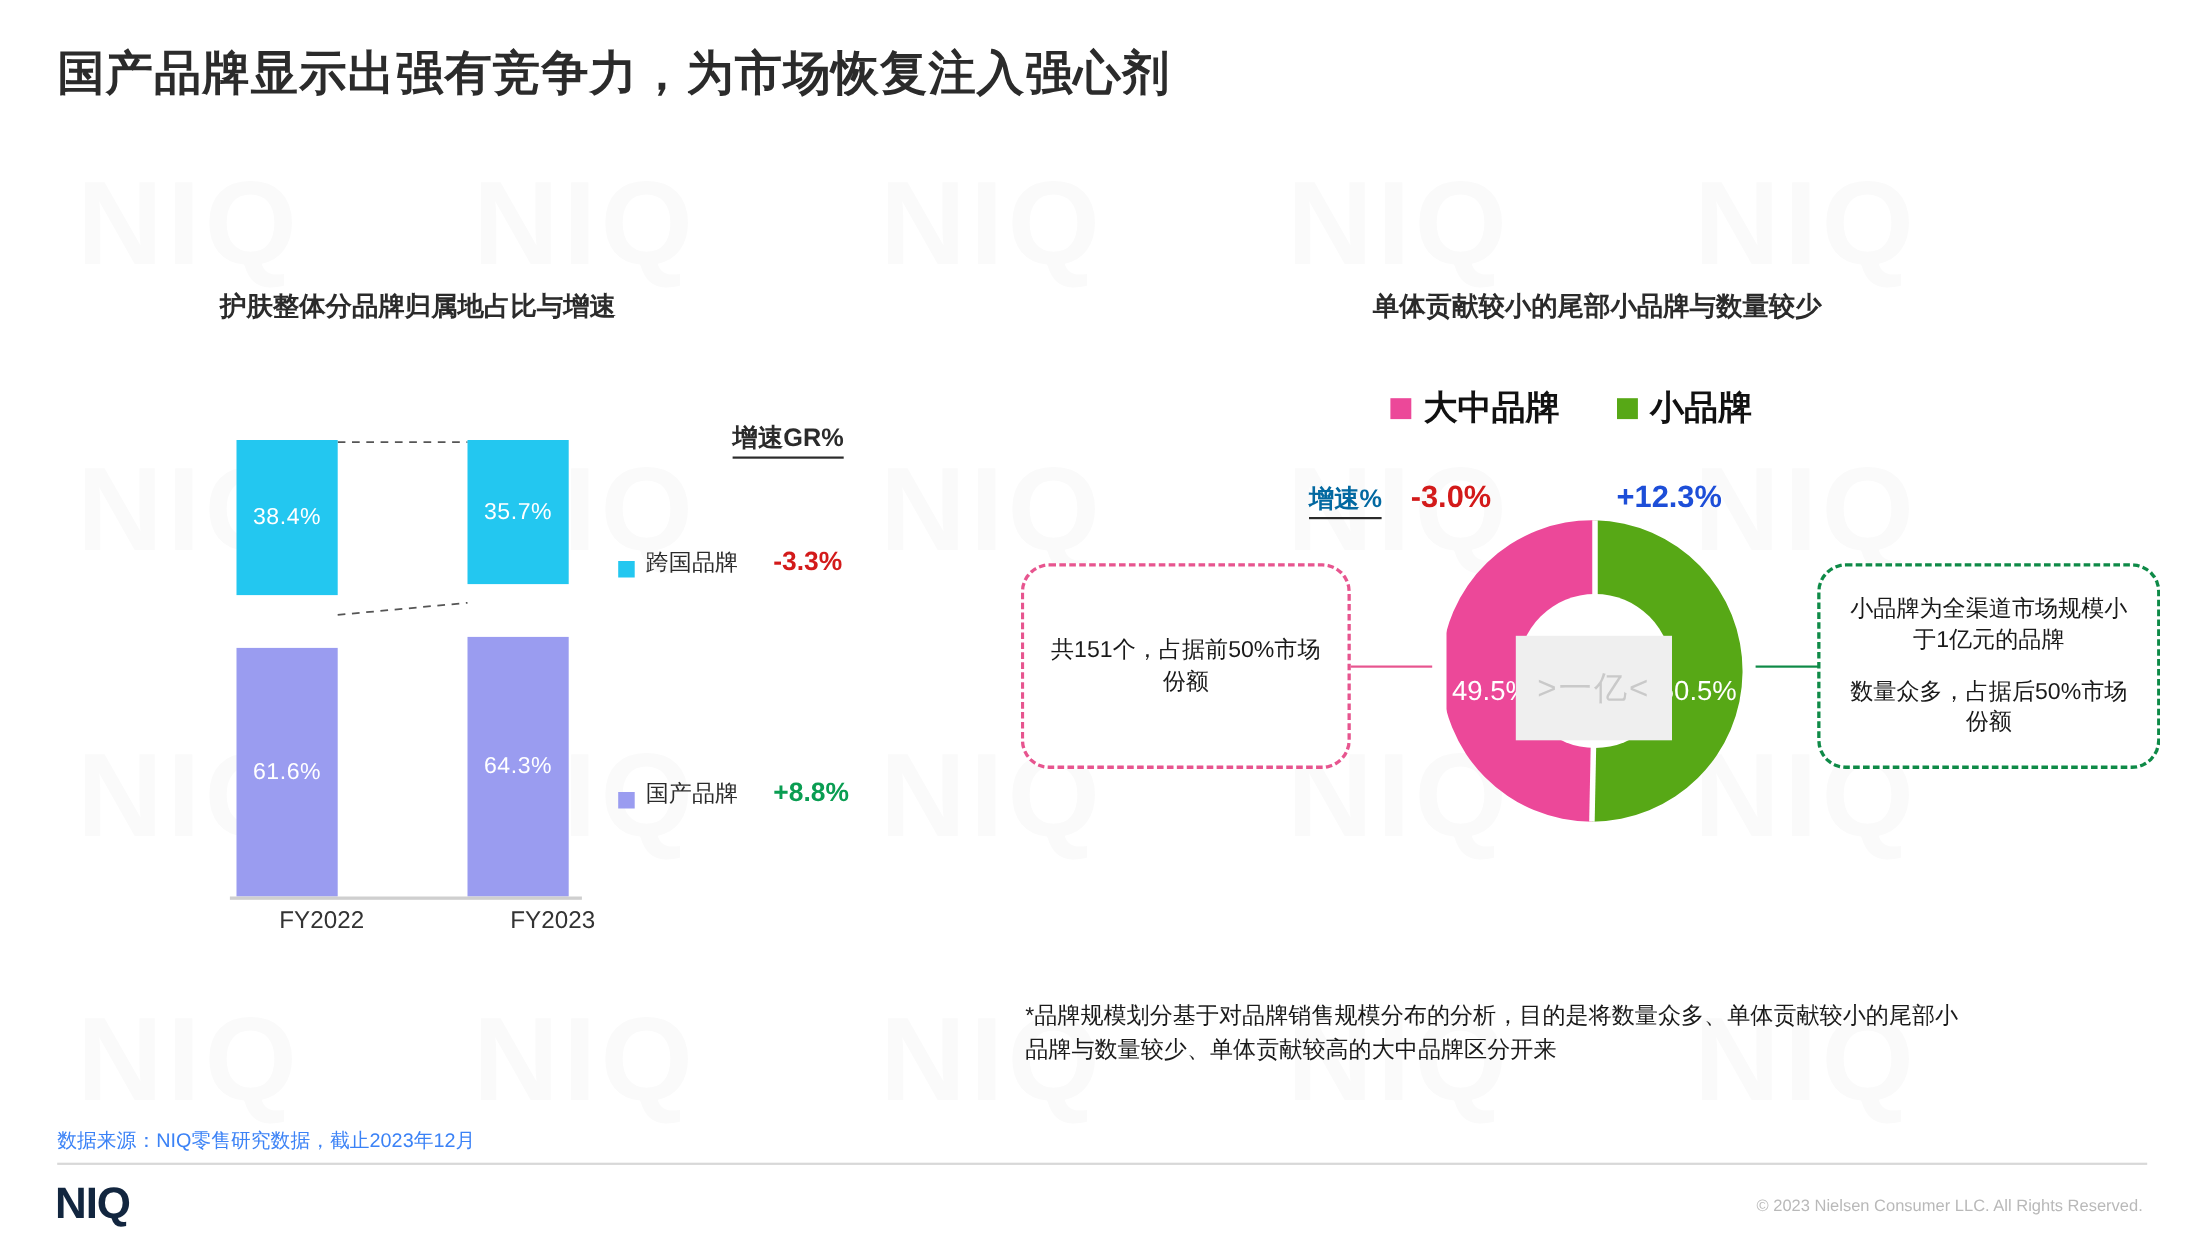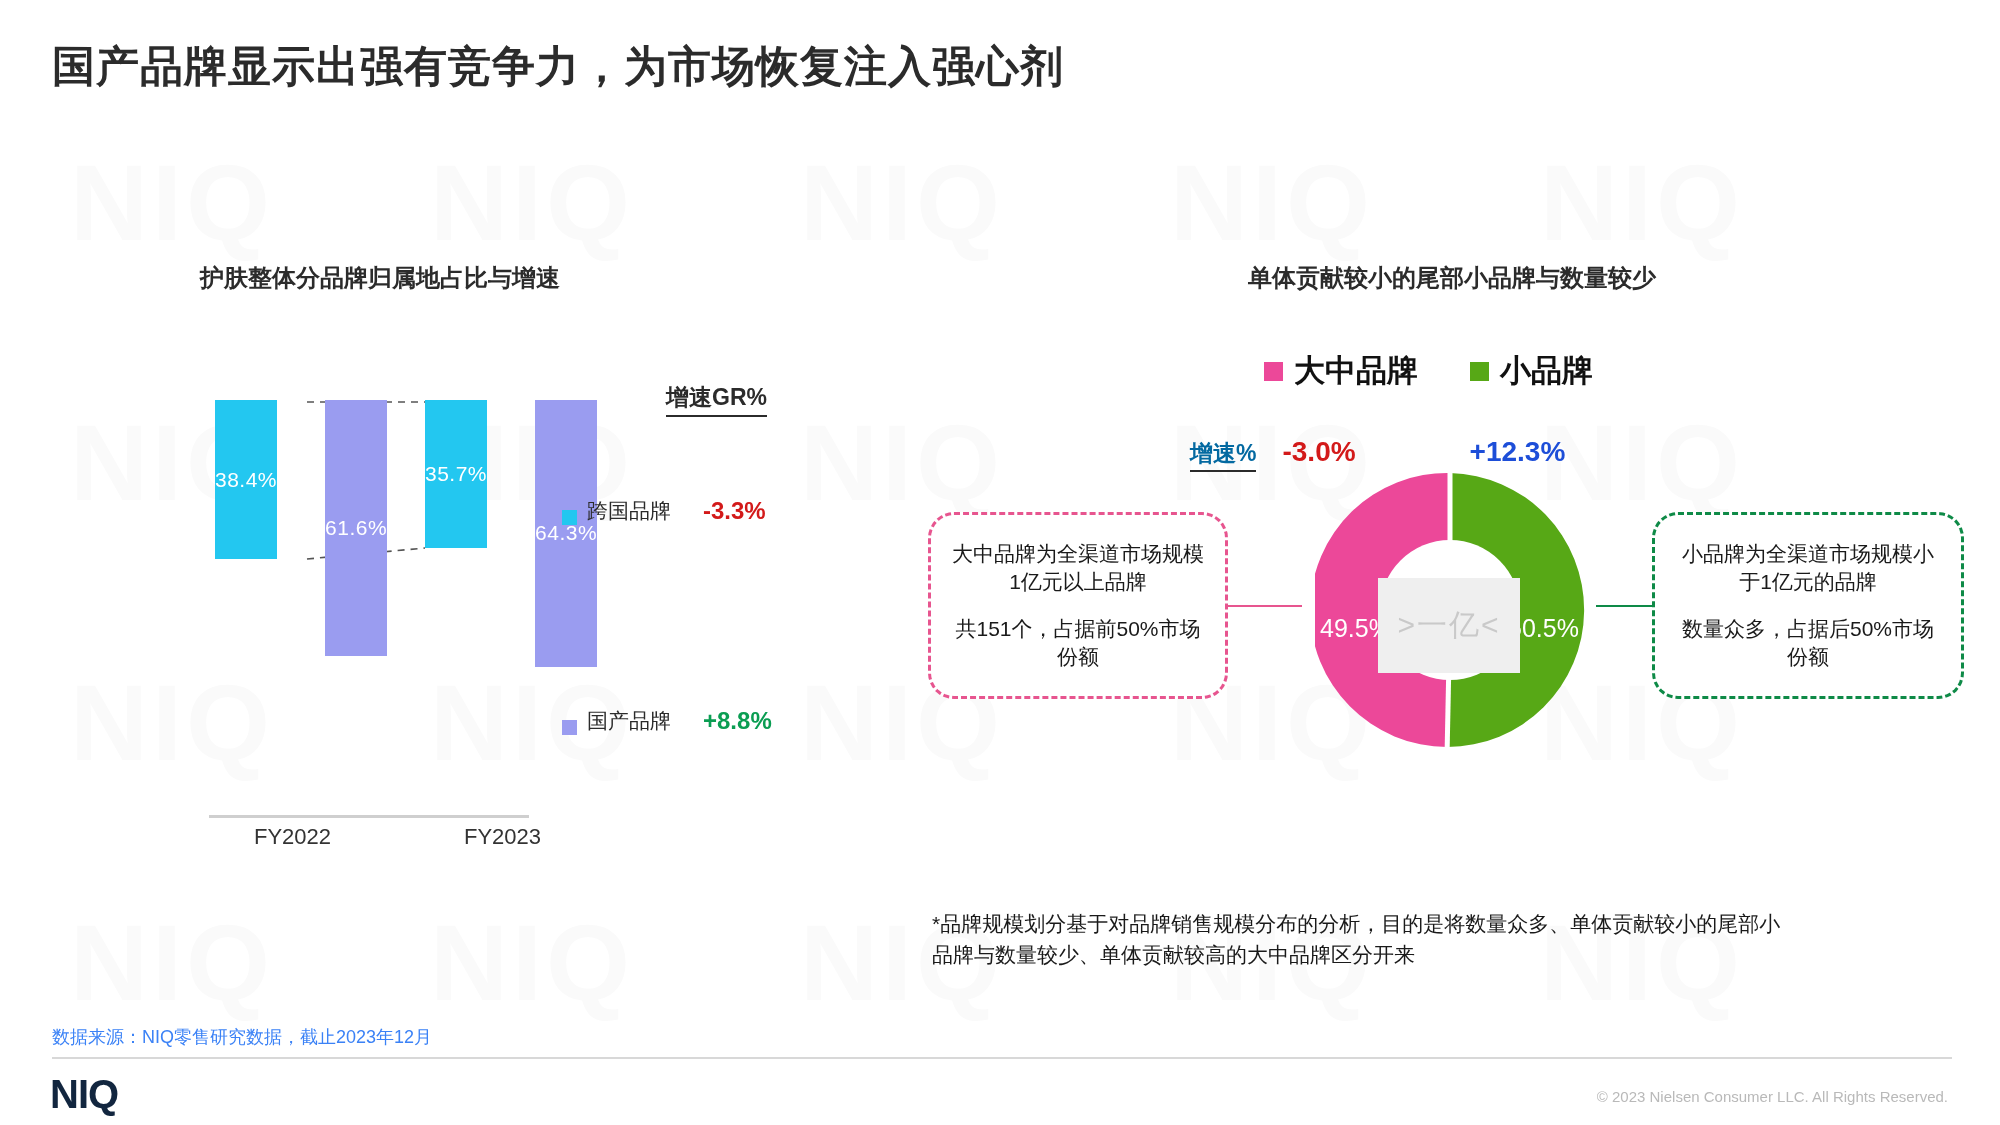--- a/index.html
+++ b/index.html
@@ -68,21 +68,21 @@
     top: 400px;
     width: 325px;
     height: 425px;
   }
   .bar-col {
     position: absolute;
     top: 0;
     width: 92px;
     height: 415px;
     display: flex;
-    flex-direction: row;
+    flex-direction: column;
     gap: 48px;
   }
   #bar-col-0 { left: 0px; }
   #bar-col-1 { left: 210px; }
 
   .seg {
     position: relative;
     display: flex;
     align-items: center;
     justify-content: center;
@@ -386,21 +386,20 @@
 
     <div id="donut-pct-left" class="donut-pct">49.5%</div>
     <div id="donut-pct-right" class="donut-pct">50.5%</div>
 
     <div class="donut-center">&gt;一亿&lt;</div>
 
     <div id="leader-left" class="leader"></div>
     <div id="leader-right" class="leader"></div>
 
     <div id="callout-left" class="callout">
-      <p>大中品牌为全渠道市场规模1亿元以上品牌</p>
       <p>共151个，占据前50%市场份额</p>
     </div>
 
     <div id="callout-right" class="callout">
       <p>小品牌为全渠道市场规模小于1亿元的品牌</p>
       <p>数量众多，占据后50%市场份额</p>
     </div>
 
     <div class="footnote">*品牌规模划分基于对品牌销售规模分布的分析，目的是将数量众多、单体贡献较小的尾部小品牌与数量较少、单体贡献较高的大中品牌区分开来</div>
 

